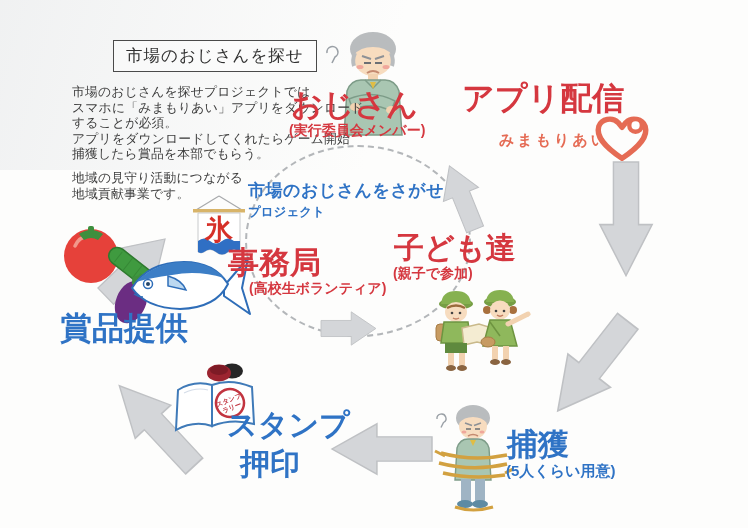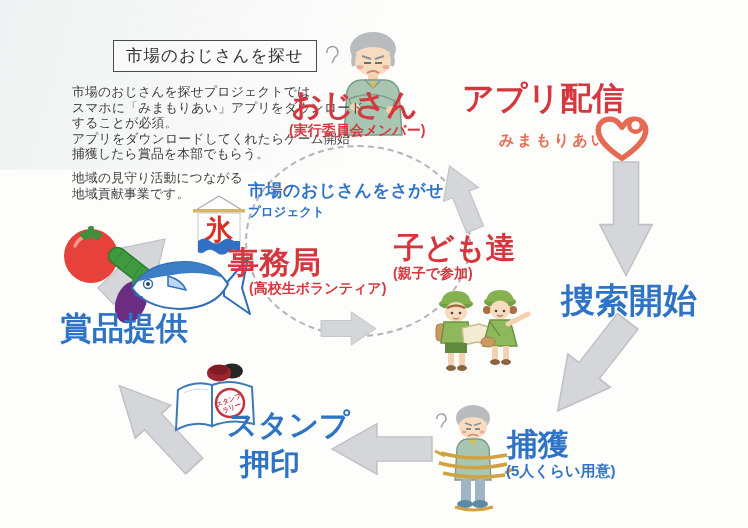--- a/index.html
+++ b/index.html
@@ -217,21 +217,20 @@
 
   <div class="abs lbl red" style="left:462px;top:77px;font-size:32px;">アプリ配信</div>
   <div class="abs lbl brand" style="left:499px;top:125px;font-size:15px;margin-top:6px;">みまもりあい</div>
 
   <div class="abs lbl red" style="left:228px;top:242px;font-size:31px;">事務局</div>
   <div class="abs lbl red" style="left:225px;top:280px;font-size:14px;padding-left:24px;">(高校生ボランティア)</div>
 
   <div class="abs lbl red" style="left:394px;top:228px;font-size:30px;">子ども達</div>
   <div class="abs lbl red" style="left:393px;top:265px;font-size:14px;">(親子で参加)</div>
 
-  <div class="abs lbl blue" style="left:561px;top:278px;font-size:34px;">捜索開始</div>
 
   <div class="abs lbl blue" style="left:507px;top:424px;font-size:31px;">捕獲</div>
   <div class="abs lbl blue" style="left:506px;top:462px;font-size:15px;">(5人くらい用意)</div>
 
   <div class="abs lbl blue" style="left:227px;top:405px;font-size:30px;">スタンプ</div>
   <div class="abs lbl blue" style="left:240px;top:444px;font-size:30px;">押印</div>
 
   <div class="abs lbl blue" style="left:60px;top:307px;font-size:32px;">賞品提供</div>
 
 </div>

